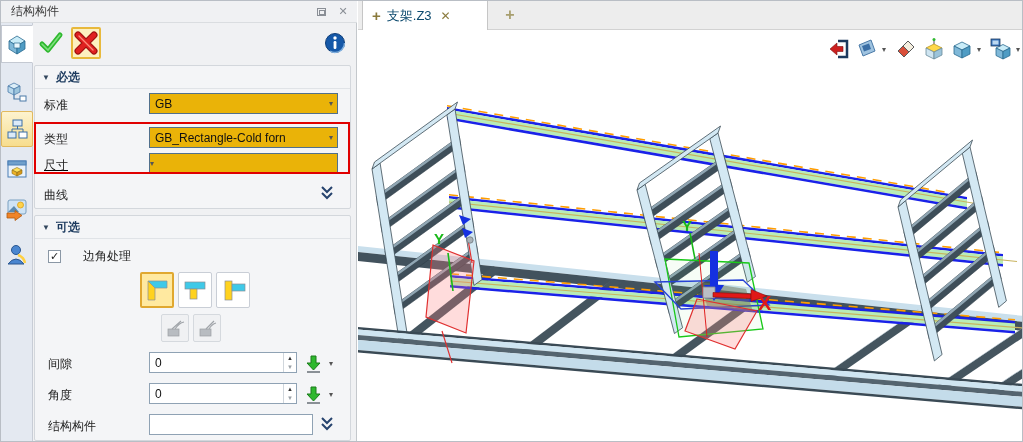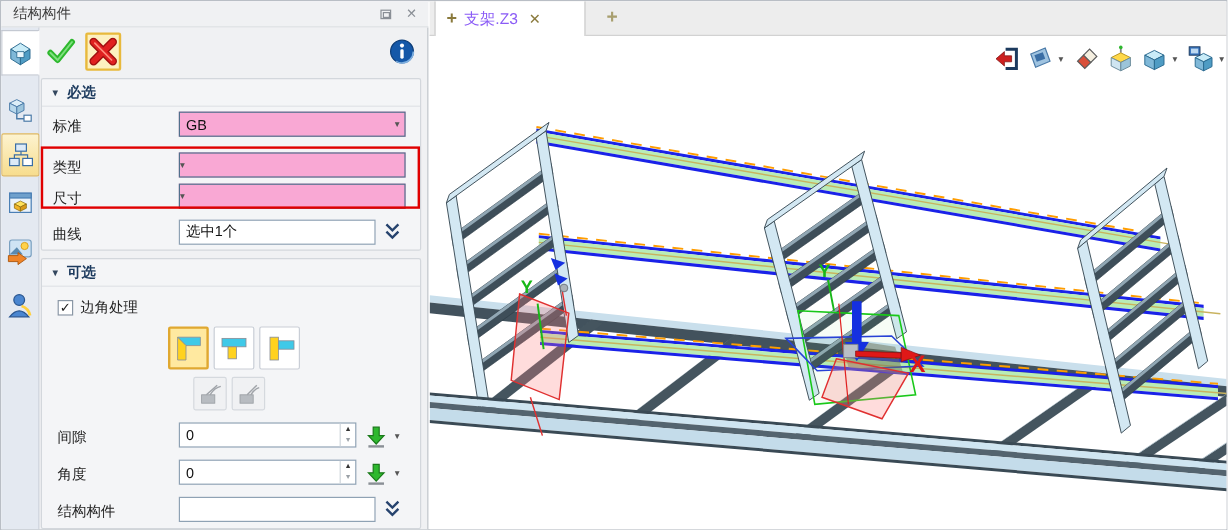--- a/index.html
+++ b/index.html
@@ -20,39 +20,39 @@
   .tbtn{position:absolute;display:flex;align-items:center;justify-content:center;cursor:pointer;}
   #btn-ok{left:4px;top:6px;width:28px;height:28px;}
   #btn-cancel{left:38px;top:4px;width:30px;height:32px;background:#fdf0c0;border:2px solid #e8b93c;border-radius:2px;}
   #btn-info{left:290px;top:8px;width:24px;height:24px;}
   .groupbox{position:absolute;left:1px;width:317px;background:#f4f5f7;border:1px solid #d3d7dc;border-radius:2px;}
   .section-hd{height:23px;display:flex;align-items:center;border-bottom:1px solid #e0e3e7;}
   .tri{font-size:8px;color:#33475e;margin:0 6px 0 7px;}
   .section-label{font-size:12px;font-weight:bold;color:#1c3a5e;}
   .frow{position:absolute;display:flex;align-items:center;}
   .flabel{font-size:12px;color:#222;}
-  .sel-box{position:absolute;height:21px;background:#f9a8d4;border:1px solid #51708c;display:flex;align-items:center;cursor:pointer;}
+  .sel-box{position:absolute;height:21px;background:#eab308;border:1px solid #51708c;display:flex;align-items:center;cursor:pointer;}
   .sel-box .val{flex:1;font-size:12px;color:#111;margin-left:5px;white-space:nowrap;overflow:hidden;}
   .caret{font-size:8px;color:#555;margin-right:4px;}
   .inp-box{position:absolute;height:21px;background:#fff;border:1px solid #8fa2b4;display:flex;align-items:center;}
   .inp-box .val{flex:1;font-size:12px;color:#111;margin-left:5px;}
   .chev{cursor:pointer;}
   .spinner{width:13px;height:100%;display:flex;flex-direction:column;border-left:1px solid #d0d6dc;}
   .spinner div{flex:1;display:flex;align-items:center;justify-content:center;font-size:6px;cursor:pointer;}
   .sp-up{color:#333;}.sp-down{color:#9aa0a6;}
   .cb{width:13px;height:13px;background:#fff;border:1px solid #8a97a5;display:flex;align-items:center;justify-content:center;font-size:11px;color:#222;cursor:pointer;}
   .corner-btn{position:absolute;width:34px;height:36px;background:#fff;border:1px solid #c9ced6;border-radius:2px;display:flex;align-items:center;justify-content:center;cursor:pointer;}
   .corner-btn.sel{background:#ffe9a0;border:2px solid #e0a830;}
   .dis-btn{position:absolute;width:28px;height:28px;background:#f0f1f3;border:1px solid #d5d9de;border-radius:2px;display:flex;align-items:center;justify-content:center;}
   #annotation-box{position:absolute;left:33px;top:121px;width:316px;height:52px;border:2px solid #e00000;pointer-events:none;z-index:50;}
   
   #tabbar{position:absolute;left:357px;top:0;width:666px;height:29px;background:#ededed;border-bottom:1px solid #d2d2d2;}
   #tab-active{position:absolute;left:4px;top:0;height:29px;width:126px;background:#fff;border-left:1px solid #c6c6c6;border-right:1px solid #c6c6c6;display:flex;align-items:center;cursor:pointer;}
   #tab-active .plus{color:#8a7a3c;font-weight:bold;font-size:15px;margin:0 6px 0 9px;}
-  #tab-active .tlabel{color:#8b5cf6;font-size:13px;}
+  #tab-active .tlabel{color:#0c4a6e;font-size:13px;}
   #tab-active .tclose{color:#8a7a3c;font-weight:bold;font-size:12px;margin-left:9px;cursor:pointer;}
   #tab-new{position:absolute;left:142px;top:4px;width:20px;height:20px;color:#a89f6f;font-size:16px;font-weight:bold;display:flex;align-items:center;justify-content:center;cursor:pointer;}
   #viewport{position:absolute;left:357px;top:29px;width:666px;height:413px;background:#fff;}
   #view-toolbar{position:absolute;left:468px;top:6px;display:flex;align-items:center;gap:2px;}
   .vbtn{width:26px;height:26px;display:flex;align-items:center;justify-content:center;cursor:pointer;}
   .vcaret{font-size:8px;color:#555;width:9px;cursor:pointer;}
   svg text{font-family:"Liberation Sans","DejaVu Sans",sans-serif;}
 </style>
 </head>
 <body>
@@ -154,50 +154,48 @@
       <span class="flabel">标准</span>
     </div>
     <div class="sel-box" style="left:116px;top:70px;width:189px;">
       <span class="val">GB</span>
       <span class="caret">▾</span>
     </div>
     <div class="frow" style="left:11px;top:108px;">
       <span class="flabel">类型</span>
     </div>
     <div class="sel-box" style="left:116px;top:104px;width:189px;">
+      <span class="val">GB_Rectangle-Cold forn</span>
       <span class="caret">▾</span>
     </div>
-    <div class="frow" style="left:11px;top:134px;">
+    <div class="frow" style="left:11px;top:134px;text-decoration:underline;">
       <span class="flabel">尺寸</span>
     </div>
     <div class="sel-box" style="left:116px;top:130px;width:189px;">
       <span class="caret">▾</span>
     </div>
     <div class="frow" style="left:11px;top:164px;align-items:flex-end;">
       <span class="flabel">曲线</span>
-    </div>
-    <div class="inp-box" style="left:116px;top:160px;width:164px;">
-      <span class="val">选中1个</span>
     </div>
     <div class="chev" style="position:absolute;left:286px;top:162px;">
       <svg width="16" height="16">
         <polyline points="3,2 8,7 13,2" fill="none" stroke="#26436e" stroke-width="2"></polyline>
         <polyline points="3,8 8,13 13,8" fill="none" stroke="#26436e" stroke-width="2"></polyline>
       </svg>
     </div>
 
     <div class="groupbox" style="top:192px;height:226px;">
       <div class="section-hd">
         <span class="tri">▼</span>
         <span class="section-label">可选</span>
       </div>
     </div>
     <div class="frow" style="left:15px;top:225px;">
       <span class="cb">✓</span>
-      <span class="flabel" style="margin-left:6px;">边角处理</span>
+      <span class="flabel" style="margin-left:22px;">边角处理</span>
     </div>
     <div class="corner-btn sel" style="left:107px;top:249px;">
       <svg width="28" height="28">
         <polygon points="5,5 24,5 24,12 12,12" fill="#3fc9e8" stroke="#8a8f96" stroke-width="0.7"></polygon>
         <polygon points="5,5 12,12 12,24 5,24" fill="#ffd21f" stroke="#8a8f96" stroke-width="0.7"></polygon>
       </svg>
     </div>
     <div class="corner-btn" style="left:145px;top:249px;">
       <svg width="28" height="28">
         <rect x="4" y="6" width="20" height="7" fill="#3fc9e8" stroke="#8a8f96" stroke-width="0.7"></rect>

